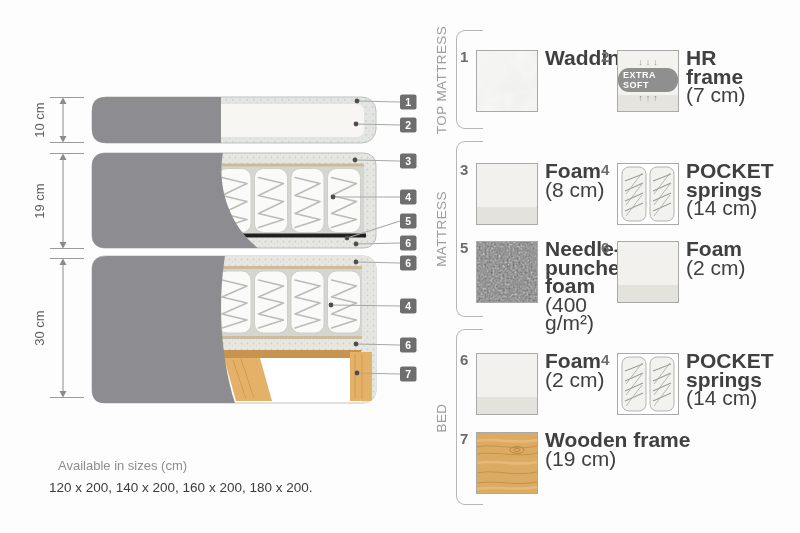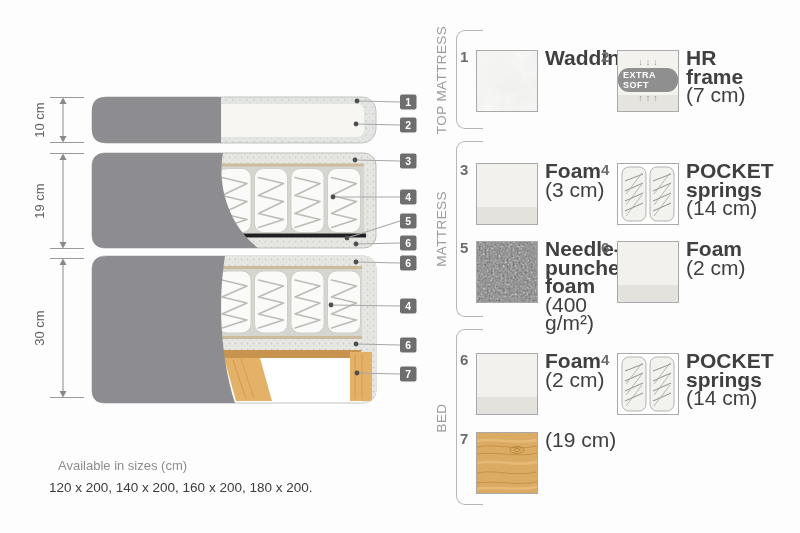--- a/index.html
+++ b/index.html
@@ -247,21 +247,21 @@
       <div class="label"><span class="name">HR frame</span>
         <div>(7 cm)</div></div>
     </div>
 
     <div class="item" style="left:460px;top:161px;">
       <span class="num">3</span>
       <div class="swatch">
           <div class="foam-bg"></div>
         </div>
       <div class="label"><span class="name">Foam</span>
-        <div>(3 cm)</div></div>
+        <div>(8 cm)</div></div>
     </div>
 
     <div class="item" style="left:601px;top:161px;">
       <span class="num">4</span>
       <div class="swatch">
         <svg width="60" height="60">
           <g>
             <rect x="4" y="3" width="24" height="54" rx="7" fill="#f2f2ef" stroke="#b3b3af"></rect>
             <path d="M7,47 L25,39 M7,37 L25,29 M7,27 L25,19 M7,17 L25,10" stroke="#9d9d99" stroke-width="1.2" fill="none"></path>
             <path d="M8,52 L24,31 M8,41 L24,20 M8,30 L24,9" stroke="#a8a8a4" stroke-width="1" fill="none" opacity="0.8"></path>
@@ -342,18 +342,18 @@
       <span class="num">7</span>
       <div class="swatch">
         <svg width="60" height="60">
           <rect width="60" height="60" fill="#dcab63"></rect>
           <path d="M0,8 C18,4 36,12 60,7 M0,30 C22,26 40,34 60,29 M0,56 C20,53 38,58 60,54" stroke="#ecc583" stroke-width="2.5" fill="none" opacity="0.6"></path>
           <path d="M0,14 C18,10 36,18 60,13 M0,21 C15,18 45,25 60,20 M0,40 C18,36 36,44 60,39 M0,50 C20,47 38,53 60,49" stroke="#c18d42" stroke-width="1" fill="none" opacity="0.85"></path>
           <ellipse cx="40" cy="17" rx="7" ry="3.5" stroke="#bd8840" fill="none" stroke-width="1"></ellipse>
           <ellipse cx="40" cy="17" rx="3" ry="1.5" stroke="#bd8840" fill="none" stroke-width="1"></ellipse>
         </svg>
       </div>
-      <div class="label wide">
+      <div class="label wide"><span class="name">Wooden frame</span>
         <div>(19 cm)</div></div>
     </div>
 
   </div>
 </div>
 
 </body></html>

